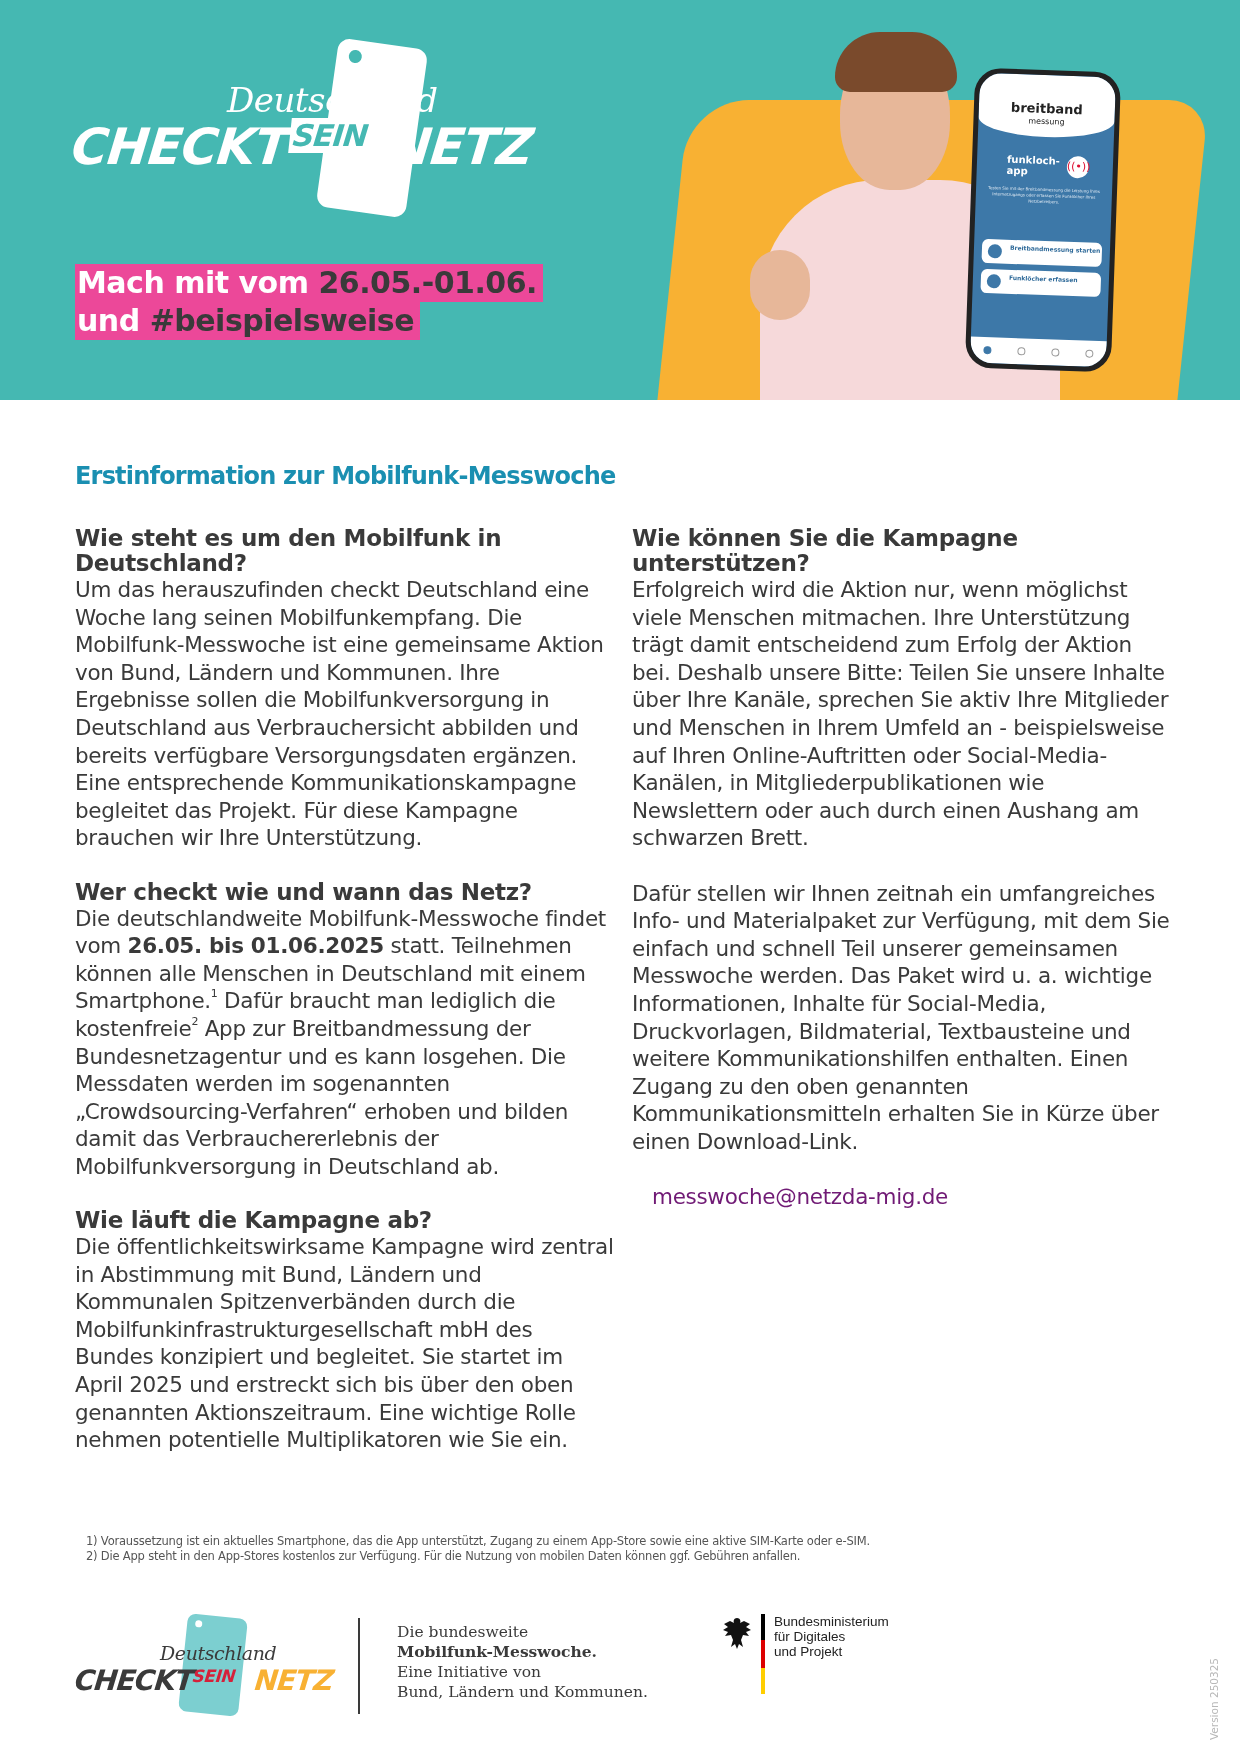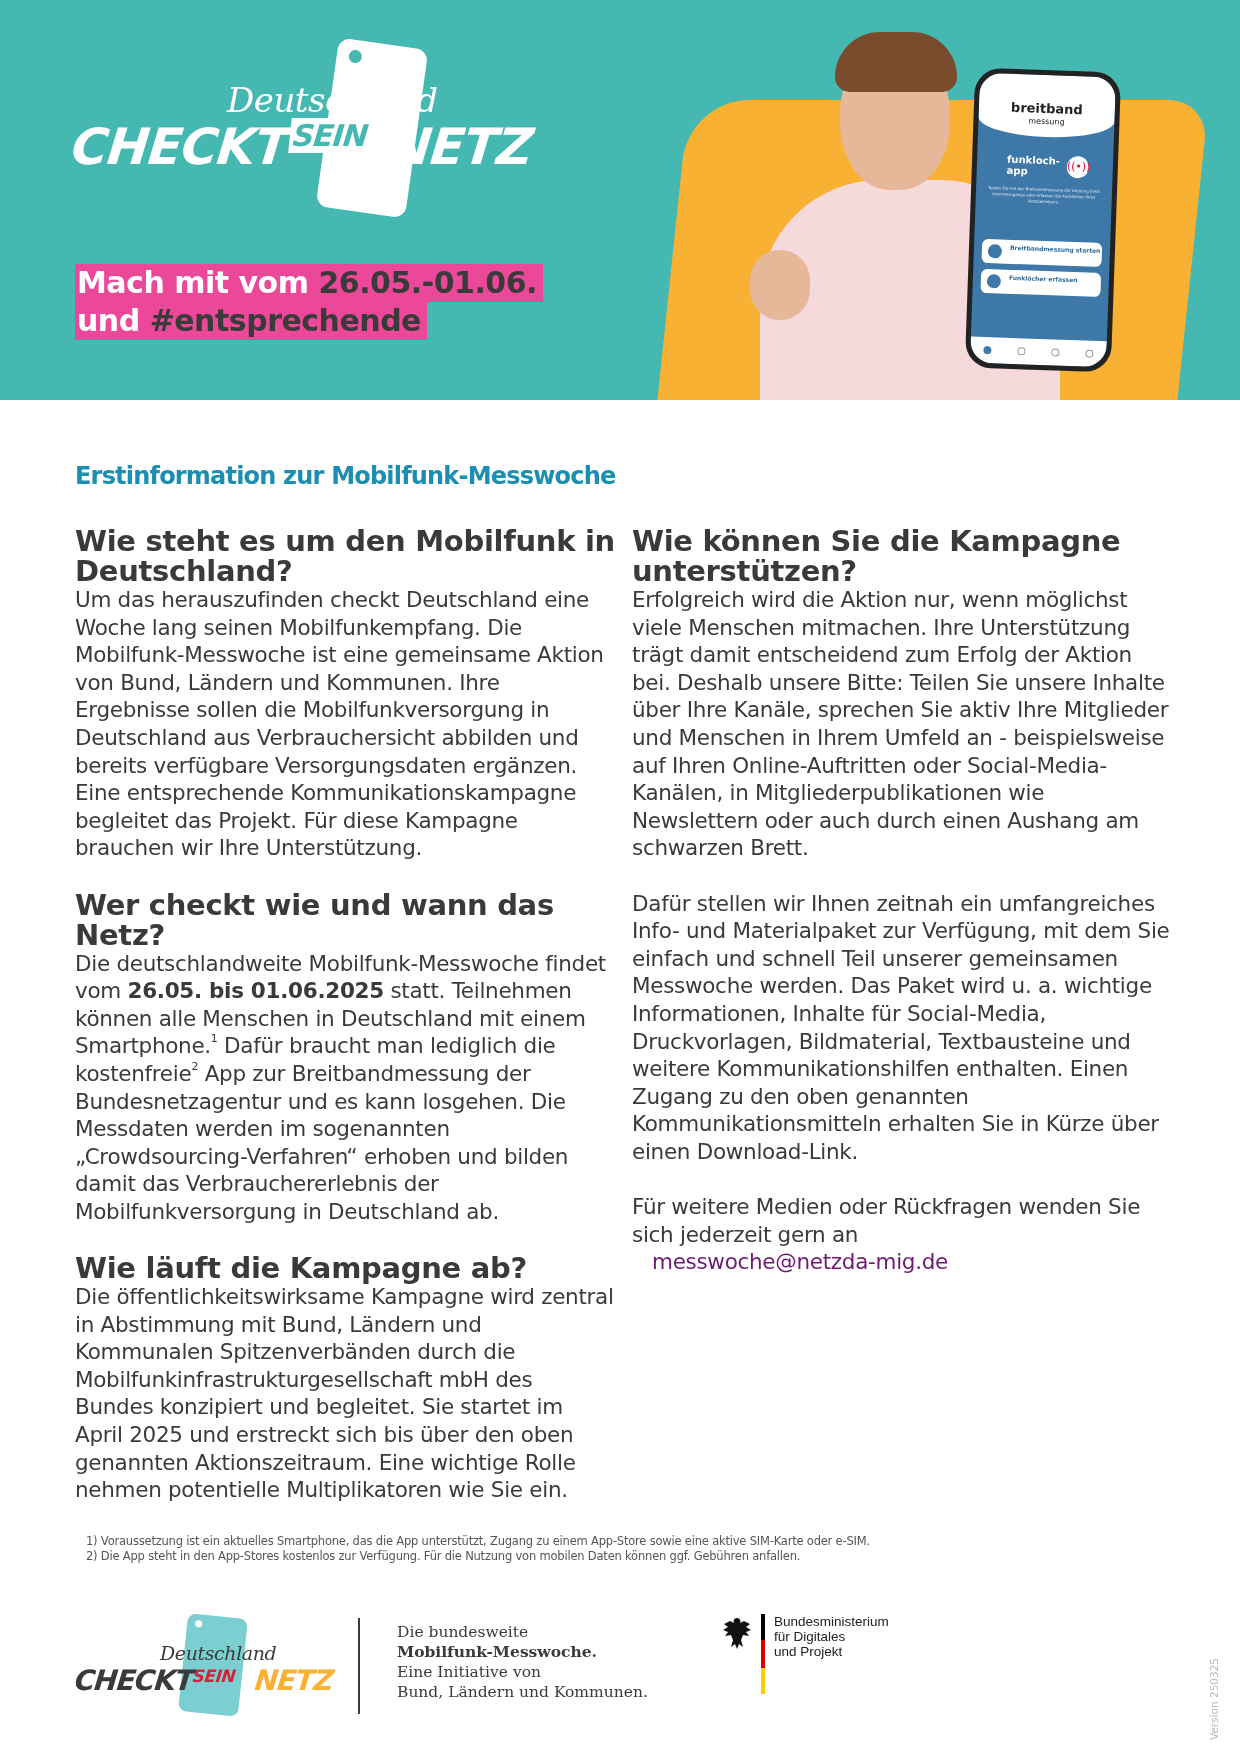--- a/index.html
+++ b/index.html
@@ -85,21 +85,21 @@
 
     
     .page-title {
       position: absolute; left: 75px; top: 462px;
       font-family: "DejaVu Sans", sans-serif; font-weight: bold; font-size: 24px; color: #1a8fb1; letter-spacing: -0.8px;
     }
     .col { position: absolute; top: 526px; width: 540px; font-size: 21.5px; line-height: 27.6px; color: #3a3a3a; letter-spacing: -0.3px; }
     .col-left { left: 75px; }
     .col-right { left: 632px; width: 540px; }
     .section { margin-bottom: 27.6px; }
-    .section h2 { font-size: 29px; font-weight: bold; line-height: 30px; color: #3a3a3a; }
+    .section h2 { font-size: 23px; font-weight: bold; line-height: 25px; color: #3a3a3a; }
     .section p { white-space: pre-line; }
     .section b { font-weight: bold; }
     sup { font-size: 11px; vertical-align: top; line-height: 14px; }
     .mail-link { color: #701a75; text-decoration: none; margin-left: 20px; }
 
     
     .footnotes { position: absolute; left: 86px; top: 1534px; font-size: 11.5px; line-height: 15px; color: #555; letter-spacing: -0.2px; }
 
     
     .footer-logo { position: absolute; left: 75px; top: 1612px; width: 250px; height: 110px; }
@@ -138,21 +138,21 @@
     <span class="logo-checkt">CHECKT</span>
     <span class="logo-sein">SEIN</span>
     <span class="logo-netz">NETZ</span>
   </div>
 
   <div class="slogan">
     <div class="slogan-line">
       <span>Mach mit vom </span><span class="dark">26.05.-01.06.</span>
     </div><br>
     <div class="slogan-line slogan-line2">
-      <span>und </span><span class="dark">#entsprechende</span>
+      <span>und </span><span class="dark">#beispielsweise</span>
     </div>
   </div>
 
   <div class="person">
     <div class="person-body"></div>
     <div class="person-head"></div>
     <div class="person-hair"></div>
     <div class="person-hand"></div>
   </div>
 
@@ -201,21 +201,20 @@
 
 <div class="col col-right">
   <div class="section">
     <h2>Wie können Sie die Kampagne unterstützen?</h2>
     <p>Erfolgreich wird die Aktion nur, wenn möglichst viele Menschen mitmachen. Ihre Unterstützung trägt damit entscheidend zum Erfolg der Aktion bei. Deshalb unsere Bitte: Teilen Sie unsere Inhalte über Ihre Kanäle, sprechen Sie aktiv Ihre Mitglieder und Menschen in Ihrem Umfeld an - beispielsweise auf Ihren Online-Auftritten oder Social-Media-Kanälen, in Mitgliederpublikationen wie Newslettern oder auch durch einen Aushang am schwarzen Brett.</p>
   </div>
   <div class="section">
     <p>Dafür stellen wir Ihnen zeitnah ein umfangreiches Info- und Materialpaket zur Verfügung, mit dem Sie einfach und schnell Teil unserer gemeinsamen Messwoche werden. Das Paket wird u. a. wichtige Informationen, Inhalte für Social-Media, Druckvorlagen, Bildmaterial, Textbausteine und weitere Kommunikationshilfen enthalten. Einen Zugang zu den oben genannten Kommunikationsmitteln erhalten Sie in Kürze über einen Download-Link.</p>
   </div>
   <div class="section">
-    <p>Für weitere Medien oder Rückfragen wenden Sie sich jederzeit gern an</p>
     <a class="mail-link">messwoche@netzda-mig.de</a>
   </div>
 </div>
 
 <div class="footnotes">
   <div>1) Voraussetzung ist ein aktuelles Smartphone, das die App unterstützt, Zugang zu einem App-Store sowie eine aktive SIM-Karte oder e-SIM.</div>
   <div>2) Die App steht in den App-Stores kostenlos zur Verfügung. Für die Nutzung von mobilen Daten können ggf. Gebühren anfallen.</div>
 </div>
 
 <div class="footer-logo">

